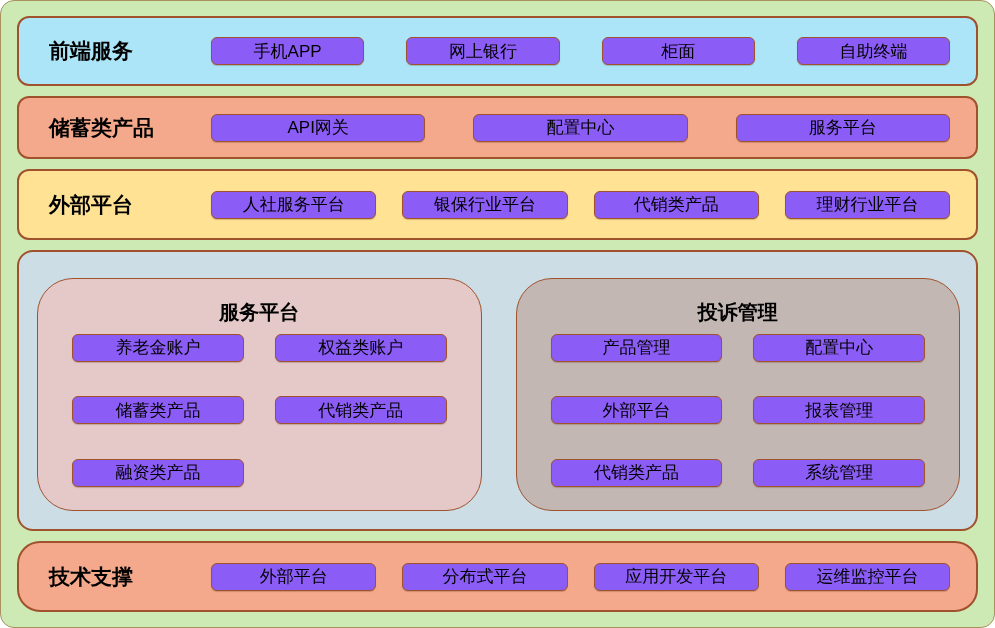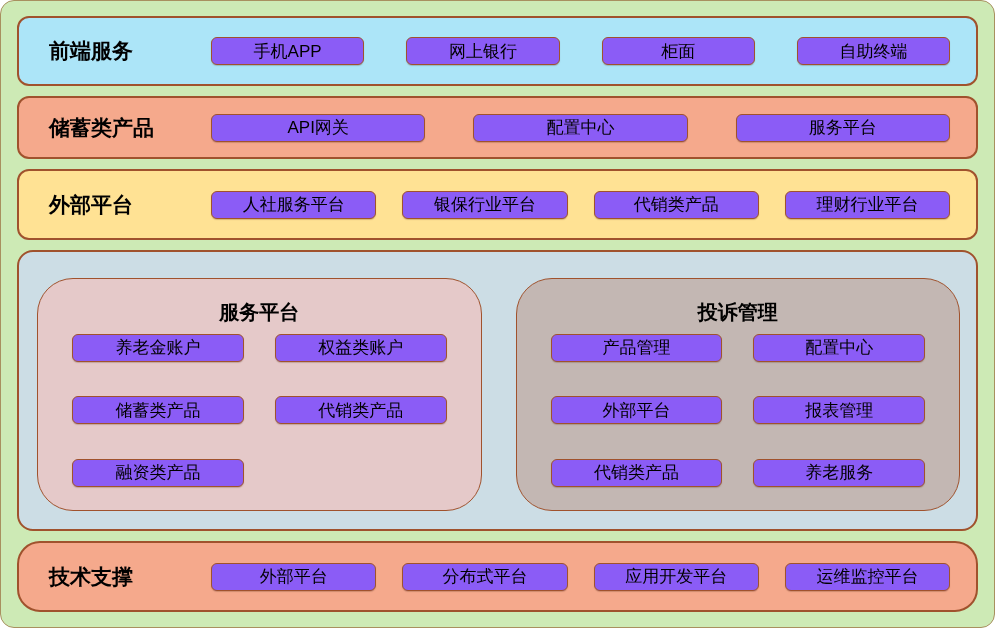--- a/index.html
+++ b/index.html
@@ -143,21 +143,21 @@
     </div>
 
     <div class="panel panel-management">
       <div class="panel-title">投诉管理</div>
       <div class="panel-grid">
         <div class="node">产品管理</div>
         <div class="node">配置中心</div>
         <div class="node">外部平台</div>
         <div class="node">报表管理</div>
         <div class="node">代销类产品</div>
-        <div class="node">养老服务</div>
+        <div class="node">系统管理</div>
       </div>
     </div>
 
   </div>
 
   <div class="band band-support">
     <div class="band-label">技术支撑</div>
     <div class="band-items items-support">
       <div class="node">外部平台</div>
       <div class="node">分布式平台</div>

